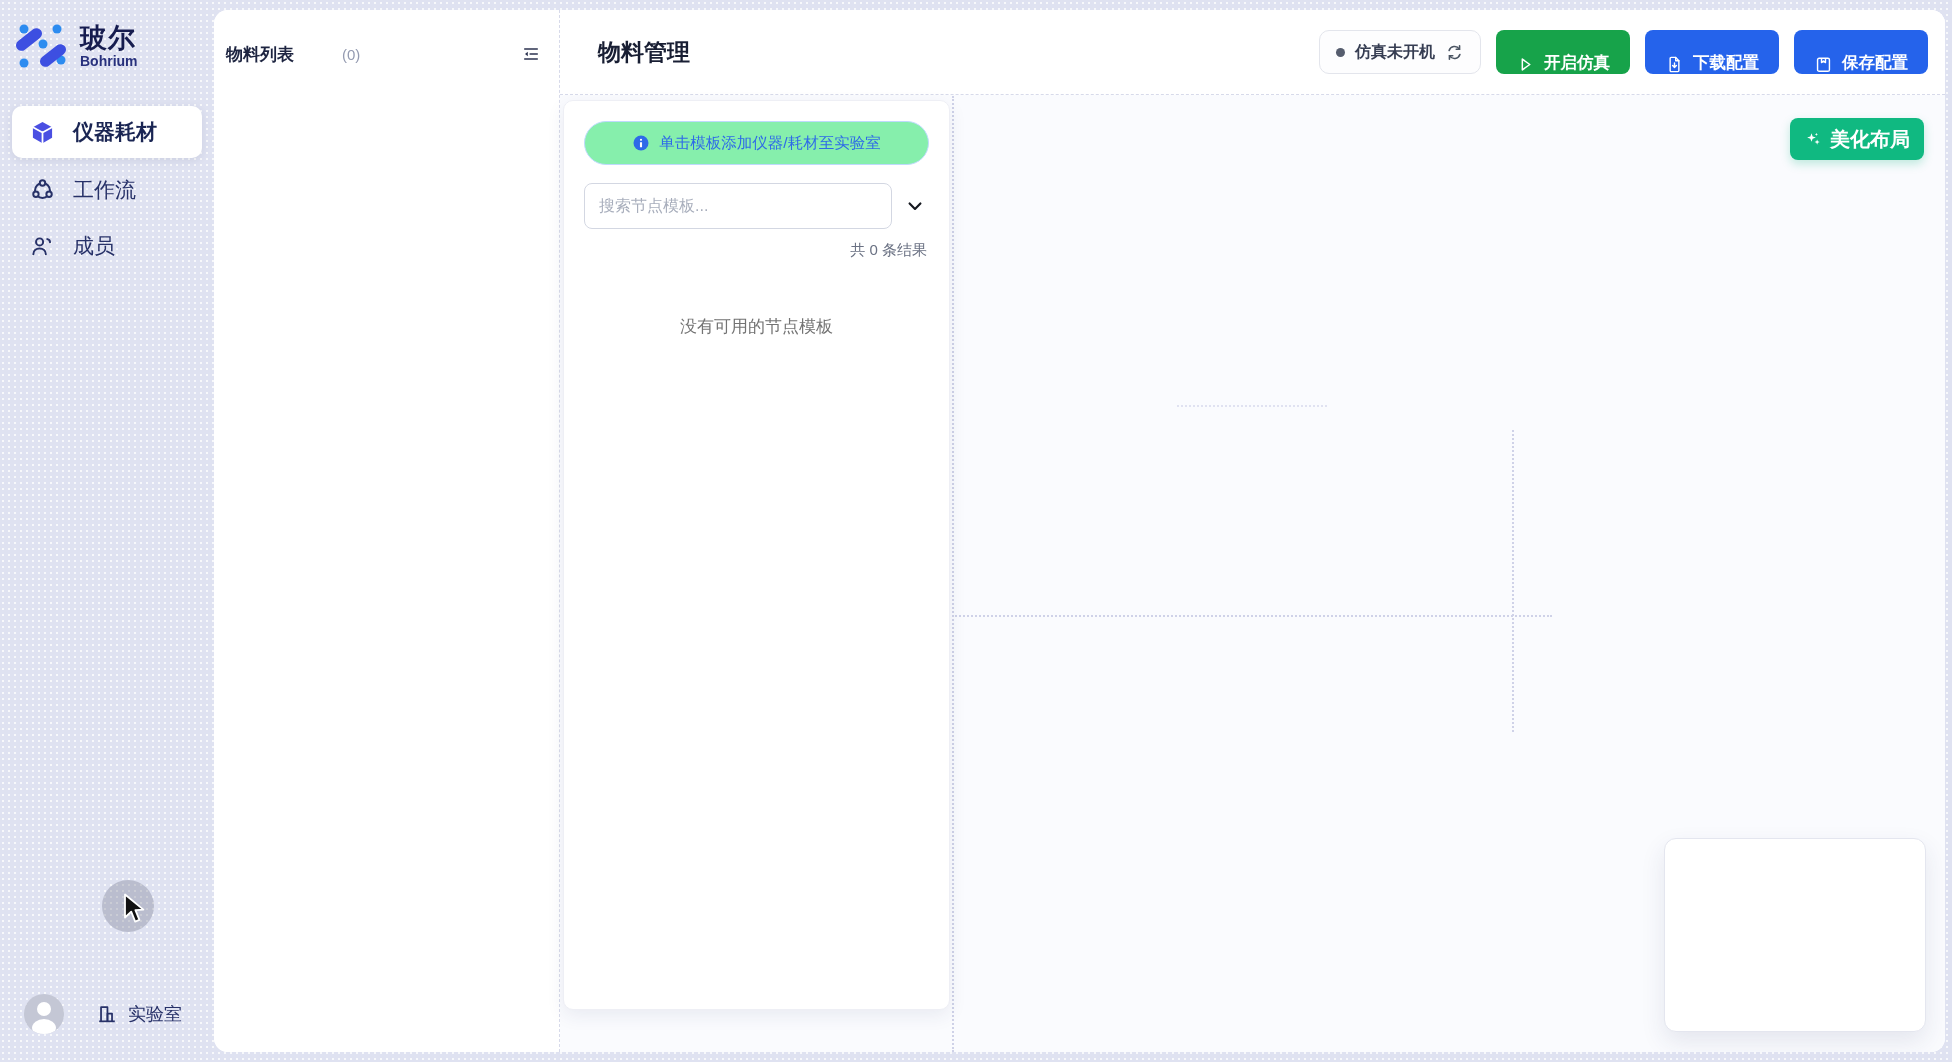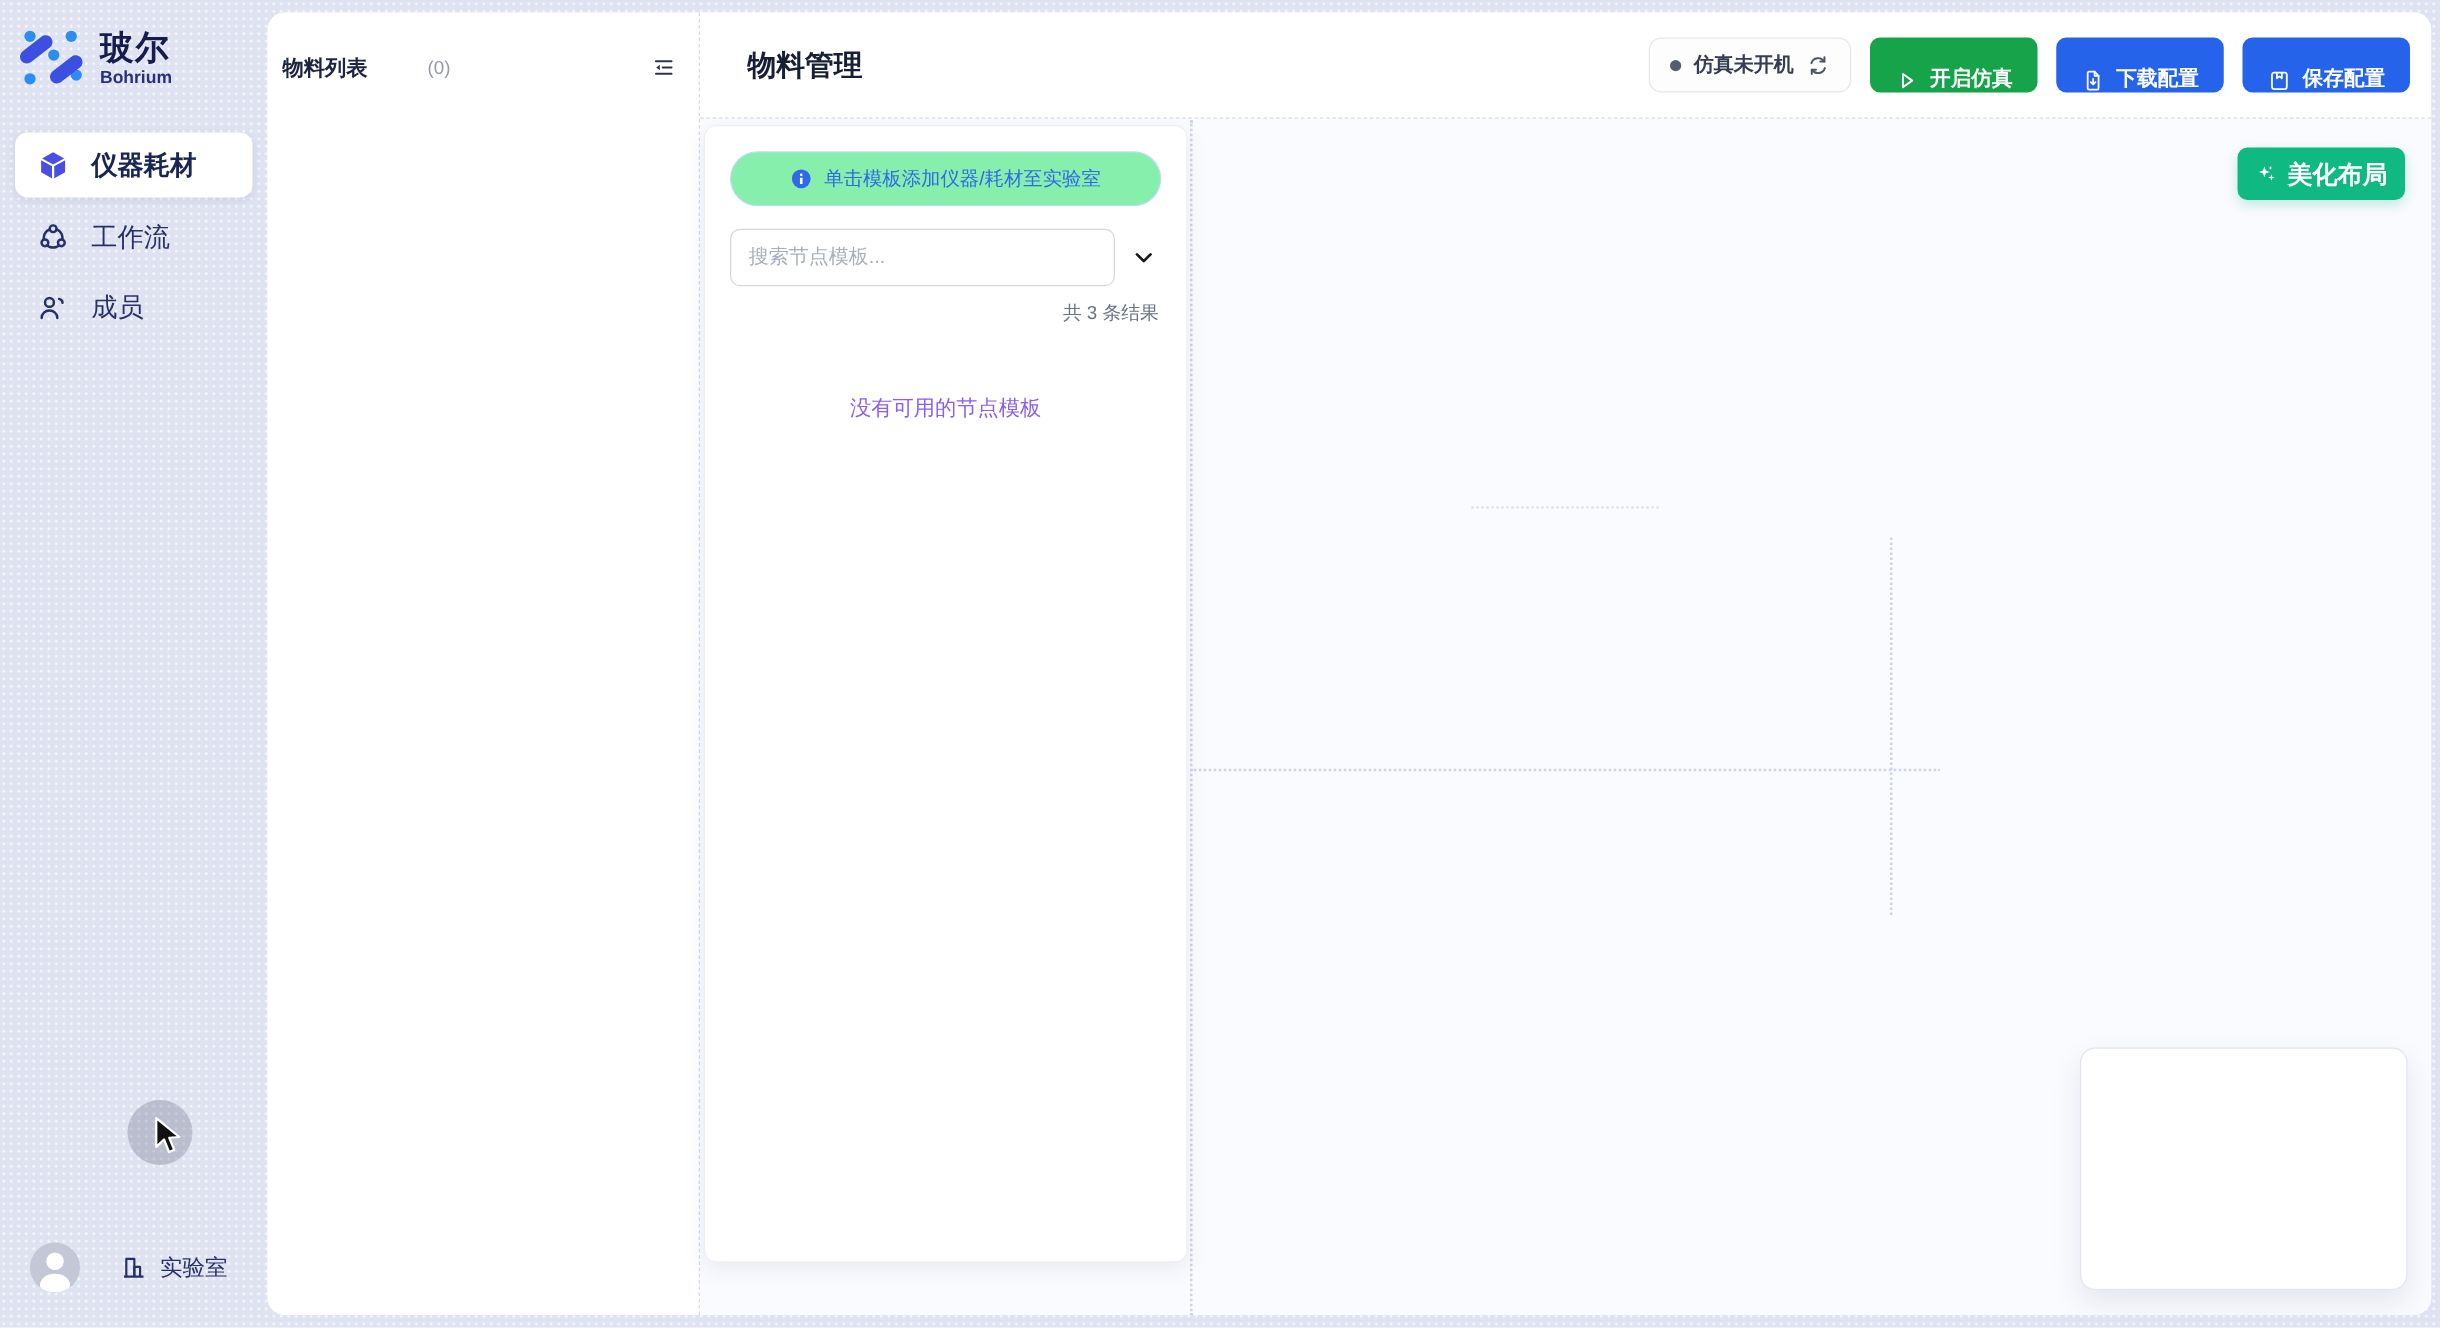--- a/index.html
+++ b/index.html
@@ -76,21 +76,21 @@
                  font-size:15.5px; color:#2e6ae8; }
   .info-banner svg { width:18px; height:18px; flex:0 0 auto; }
   .search-row { margin-top:18px; display:flex; align-items:center; }
   .search-input { width:308px; height:46px; border:1px solid #d3d7e2; border-radius:8px;
                   padding:0 14px; font-size:16px; font-family:inherit; color:#1d2440; background:#fff; }
   .search-input::placeholder { color:#a8aebc; }
   .chev-btn { margin-left:auto; width:28px; height:28px; color:#15181f; cursor:pointer;
               display:flex; align-items:center; justify-content:center; }
   .chev-btn svg { width:20px; height:20px; }
   .result-count { margin-top:12px; text-align:right; font-size:15px; color:#6a7183; padding-right:2px; }
-  .empty-text { margin-top:55px; text-align:center; font-size:17px; color:#8b5cf6; }
+  .empty-text { margin-top:55px; text-align:center; font-size:17px; color:#737373; }
 
   
   .beautify-btn { position:absolute; left:1576px; top:108px; width:134px; height:42px;
                   background:#10b981; border:none; border-radius:8px; color:#fff;
                   display:flex; align-items:center; justify-content:center; gap:8px;
                   font-size:20px; font-weight:600; font-family:Liberation Sans, sans-serif; cursor:pointer;
                   box-shadow:0 4px 10px rgba(16,185,129,.25); }
   .beautify-btn svg { width:18px; height:18px; }
 
   
@@ -235,21 +235,21 @@
       <span>单击模板添加仪器/耗材至实验室</span>
     </div>
     <div class="search-row">
       <input class="search-input" type="text" placeholder="搜索节点模板..." style="">
       <span class="chev-btn">
         <svg viewBox="0 0 24 24" fill="none" stroke="currentColor" stroke-width="2.6" stroke-linecap="round" stroke-linejoin="round">
           <path d="M5.5 9 12 15.5 18.5 9"></path>
         </svg>
       </span>
     </div>
-    <div class="result-count">共 3 条结果</div>
+    <div class="result-count">共 0 条结果</div>
     <div class="empty-text">没有可用的节点模板</div>
   </div>
 
   <button class="beautify-btn">
     <svg viewBox="0 0 24 24" fill="#fff">
       <path d="M10 4.2 11.5 8.5 15.8 10 11.5 11.5 10 15.8 8.5 11.5 4.2 10 8.5 8.5Z"></path>
       <path d="M17.5 12.5l.9 2.6 2.6.9-2.6.9-.9 2.6-.9-2.6-2.6-.9 2.6-.9Z"></path>
       <path d="M16.5 3.5l.6 1.7 1.7.6-1.7.6-.6 1.7-.6-1.7-1.7-.6 1.7-.6Z"></path>
     </svg>
     <span>美化布局</span>

